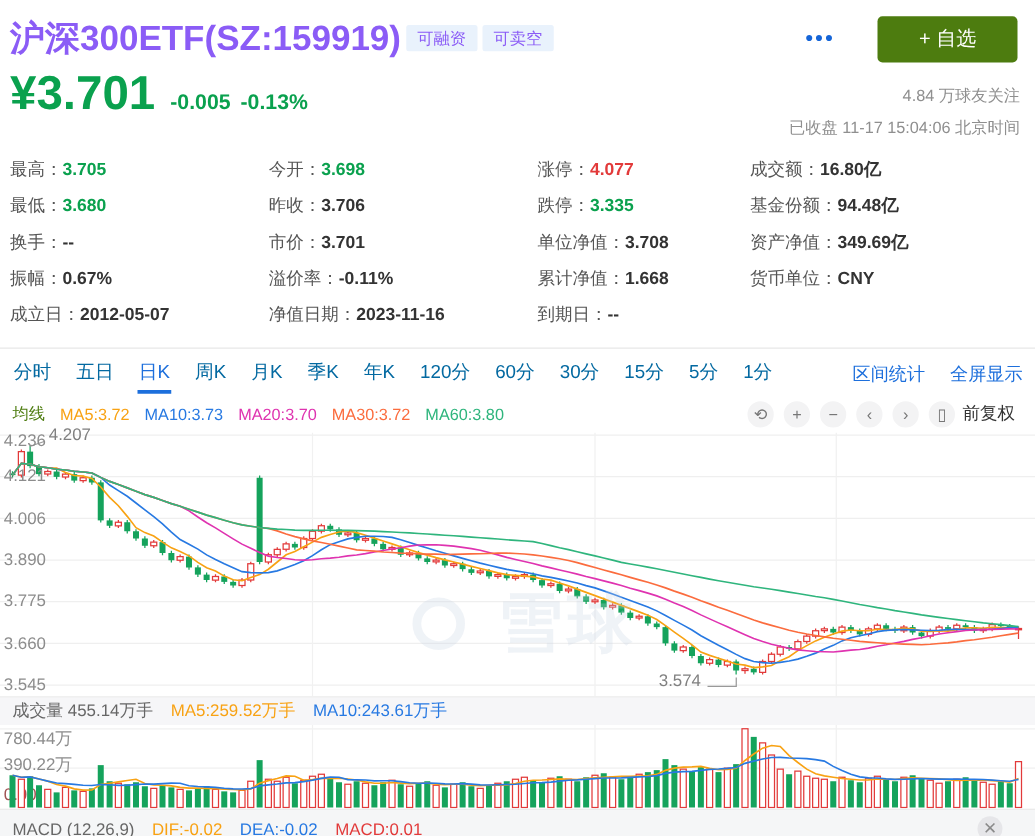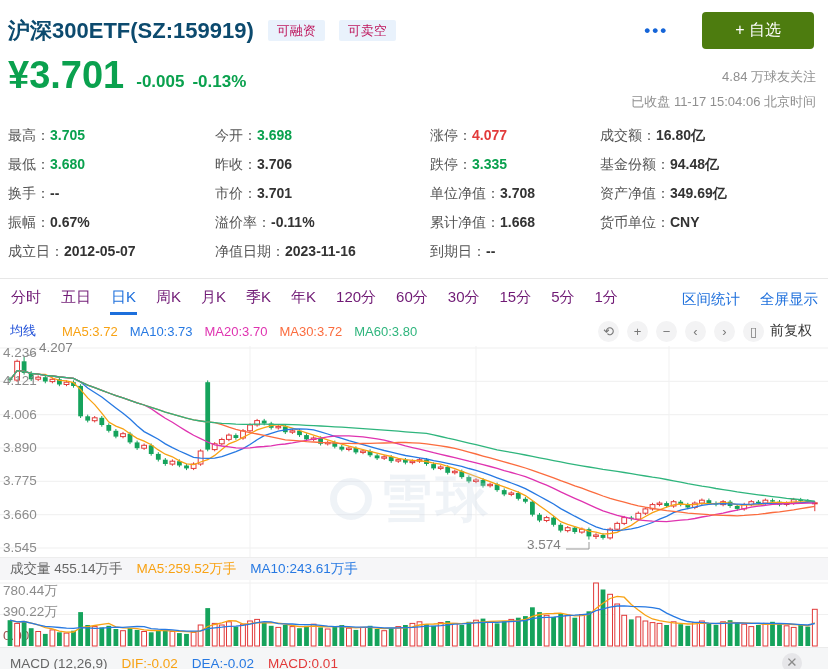--- a/index.html
+++ b/index.html
@@ -2,22 +2,22 @@
 <html><head>
 <meta charset="utf-8">
 <style>
   * { margin:0; padding:0; box-sizing:border-box; }
   html,body { background:#fff; }
   body { font-family:"Liberation Sans","DejaVu Sans",sans-serif; width:828px; height:669px; overflow:hidden; }
   #root { position:relative; width:828px; height:669px; background:#fff; }
 
   
   .title-row { position:absolute; top:12px; left:8px; right:14px; display:flex; align-items:center; }
-  .page-title { font-size:22px; font-weight:700; color:#0c4a6e; }
-  .badge { margin-left:14px; font-size:13px; color:#be185d; background:#e9f2fc; padding:3px 9px; border-radius:2px; }
+  .page-title { font-size:28px; font-weight:700; color:#8b5cf6; }
+  .badge { margin-left:4px; font-size:13px; color:#8b5cf6; background:#e9f2fc; padding:3px 9px; border-radius:2px; }
   .more-dots { margin-left:auto; margin-right:34px; color:#1565d8; font-size:17px; font-weight:700; letter-spacing:2px; cursor:pointer; }
   .follow-btn { background:#4d7c0f; color:#fff; font-size:16px; border:none; border-radius:4px; padding:8px 33px; cursor:pointer; }
 
   .price-row { position:absolute; top:56px; left:8px; display:flex; align-items:flex-end; }
   .big-price { font-size:38px; font-weight:700; color:#0aa14e; line-height:1.05; }
   .chg { font-size:17px; font-weight:600; color:#0aa14e; margin-left:12px; padding-bottom:4px; }
   .chg + .chg { margin-left:8px; }
 
   .meta { position:absolute; top:68px; right:12px; text-align:right; }
   .meta div { font-size:13px; color:#8f8f8f; }
@@ -29,36 +29,36 @@
   .stat-lbl { color:#555; }
   .stat-val { color:#333; font-weight:700; }
   .stat-val.green { color:#0aa14e; }
   .stat-val.red { color:#e23a3a; }
   #col0 { left:8px; } #col1 { left:215px; } #col2 { left:430px; } #col3 { left:600px; }
 
   
   .panel { position:absolute; top:278px; left:0; width:828px; height:391px; border-top:1px solid #e7e7e7; }
 
   .tab-row { position:absolute; top:5px; left:0; right:0; height:30px; display:flex; align-items:center; padding:0 10px; }
-  .tab { font-size:15px; color:#701a75; margin-right:18px; padding:4px 1px 5px; cursor:pointer; }
+  .tab { font-size:15px; color:#0369a1; margin-right:18px; padding:4px 1px 5px; cursor:pointer; }
   .tab.active { color:#1d6fdc; border-bottom:3px solid #1d6fdc; }
   .tab-links { margin-left:auto; display:flex; gap:20px; }
   .tab-link { font-size:14.5px; color:#1d6fdc; cursor:pointer; }
 
   .ma-row { position:absolute; top:40px; left:0; right:0; height:24px; display:flex; align-items:center; padding:0 10px; }
-  .ma-title { font-size:13px; color:#1d4ed8; margin-right:26px; }
+  .ma-title { font-size:13px; color:#4d7c0f; margin-right:12px; }
   .ma-item { font-size:13px; margin-right:12px; }
   .tools { margin-left:auto; display:flex; align-items:center; gap:8px; }
   .tool-btn { width:21px; height:21px; border-radius:50%; background:#f3f3f4; color:#777; font-size:13px; line-height:21px; text-align:center; cursor:pointer; }
   .adjust { font-size:14px; color:#333; margin:0 6px 0 6px; cursor:pointer; }
 
   .chart-wrap { position:absolute; top:67px; left:0; width:828px; height:211px; }
   .axis-lbl { position:absolute; left:3px; font-size:13.5px; color:#8c8c8c; line-height:17px; }
   .anno { position:absolute; font-size:13.5px; color:#808080; }
-  .wm { position:absolute; left:330px; top:118px; display:flex; align-items:center; gap:8px; opacity:.5; pointer-events:none; }
+  .wm { position:absolute; left:330px; top:118px; display:flex; align-items:center; gap:26px; opacity:.5; pointer-events:none; }
   .wm-ring { width:42px; height:42px; border:7px solid rgba(196,209,226,.55); border-radius:50%; }
   .wm-text { font-size:52px; font-weight:700; color:rgba(196,209,226,.55); letter-spacing:4px; }
 
   .vol-header { position:absolute; top:278px; left:0; right:0; height:23px; background:#f6f6f8; border-top:1px solid #ededed; display:flex; align-items:center; padding:0 10px; }
   .vol-header span { font-size:13.5px; margin-right:14px; }
   .vol-title { color:#666; }
 
   .vol-wrap { position:absolute; top:301px; left:0; width:828px; height:67px; }
 
   .macd-row { position:absolute; top:368px; left:0; right:0; height:31px; background:#f5f6f7; border-top:1px solid #ebebeb; display:flex; align-items:center; padding:0 12px 0 10px; }

